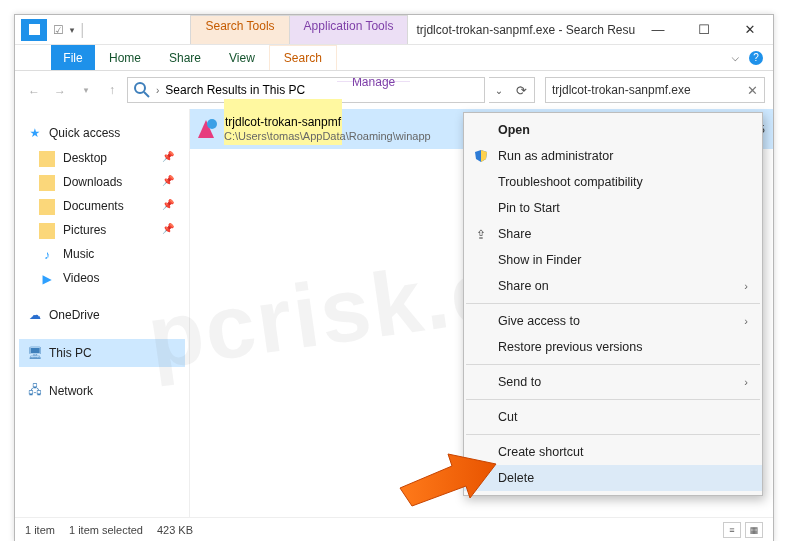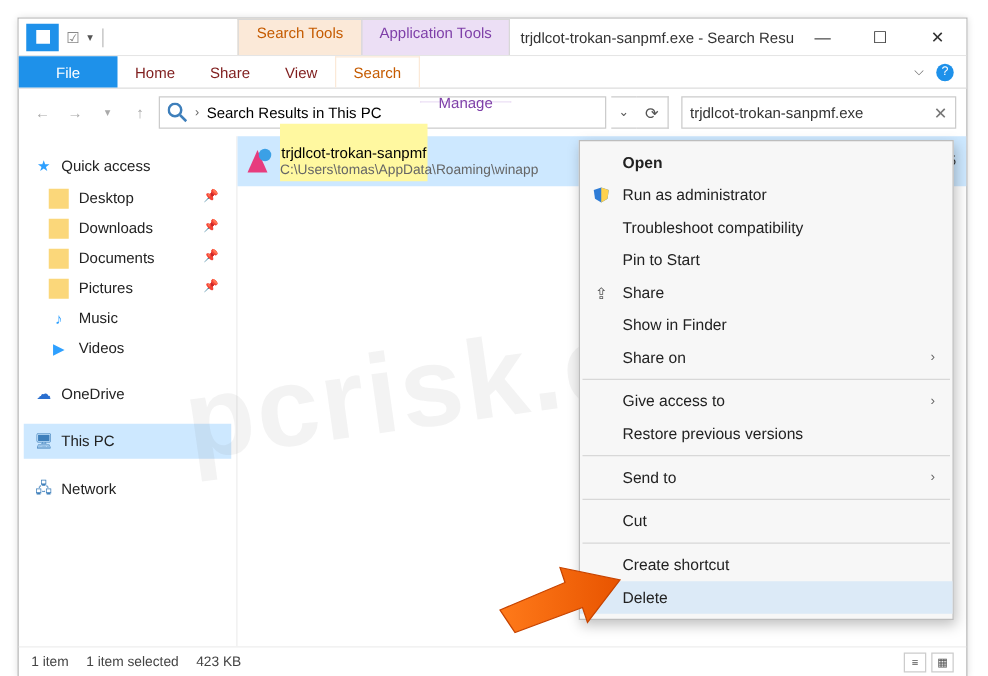--- a/index.html
+++ b/index.html
@@ -16,22 +16,22 @@
   .tb-tabs { display:flex; margin-left:100px; }
   .tb-tab { padding:3px 14px; font-size:12px; border:1px solid #d8d8d8; border-bottom:none; }
   .tb-tab.st { background:#fbe9d8; color:#c55b00; }
   .tb-tab.at { background:#ecdff5; color:#7e3fa8; margin-left:-1px; }
   .tb-title { flex:1; padding:0 8px; font-size:12px; color:#333; display:flex; align-items:center; overflow:hidden; white-space:nowrap; }
   .win-btns { display:flex; }
   .win-btn { width:46px; display:flex; align-items:center; justify-content:center; font-size:13px; color:#333; }
 
   
   .ribbon { height:26px; display:flex; align-items:stretch; border-bottom:1px solid #ddd; background:#fff; }
-  .file-tab { width:79px; background:#1e91ea; color:#fff; font-size:12px; display:flex; align-items:center; justify-content:center; }
-  .rtab { padding:0 14px; font-size:12px; display:flex; align-items:center; color:#7f1d1d; }
+  .file-tab { width:44px; background:#1e91ea; color:#fff; font-size:12px; display:flex; align-items:center; justify-content:center;margin-left:36px; }
+  .rtab { padding:0 14px; font-size:12px; display:flex; align-items:center; color:#14532d; }
   .rtab.active1 { border:1px solid #fbe9d8; border-bottom:none; color:#c55b00; }
   .rtab.active2 { border:1px solid #ecdff5; border-bottom:none; color:#7e3fa8;margin-top:36px; }
   .rib-right { margin-left:auto; padding:0 10px; font-size:12px; color:#555; display:flex; align-items:center; gap:10px; }
   .help-circle { width:14px; height:14px; border-radius:50%; background:#1e91ea; color:#fff; font-size:10px; display:flex; align-items:center; justify-content:center; }
 
   
   .addrbar { height:38px; display:flex; align-items:center; padding:0 8px; gap:4px; }
   .nav-btn { width:22px; height:22px; display:flex; align-items:center; justify-content:center; font-size:12px; color:#aaa; }
   .breadcrumb-box { flex:1; height:26px; border:1px solid #ccc; display:flex; align-items:center; padding:0 6px; font-size:12px; gap:6px; }
   .bc-icon { width:16px; height:16px; display:inline-block; }

